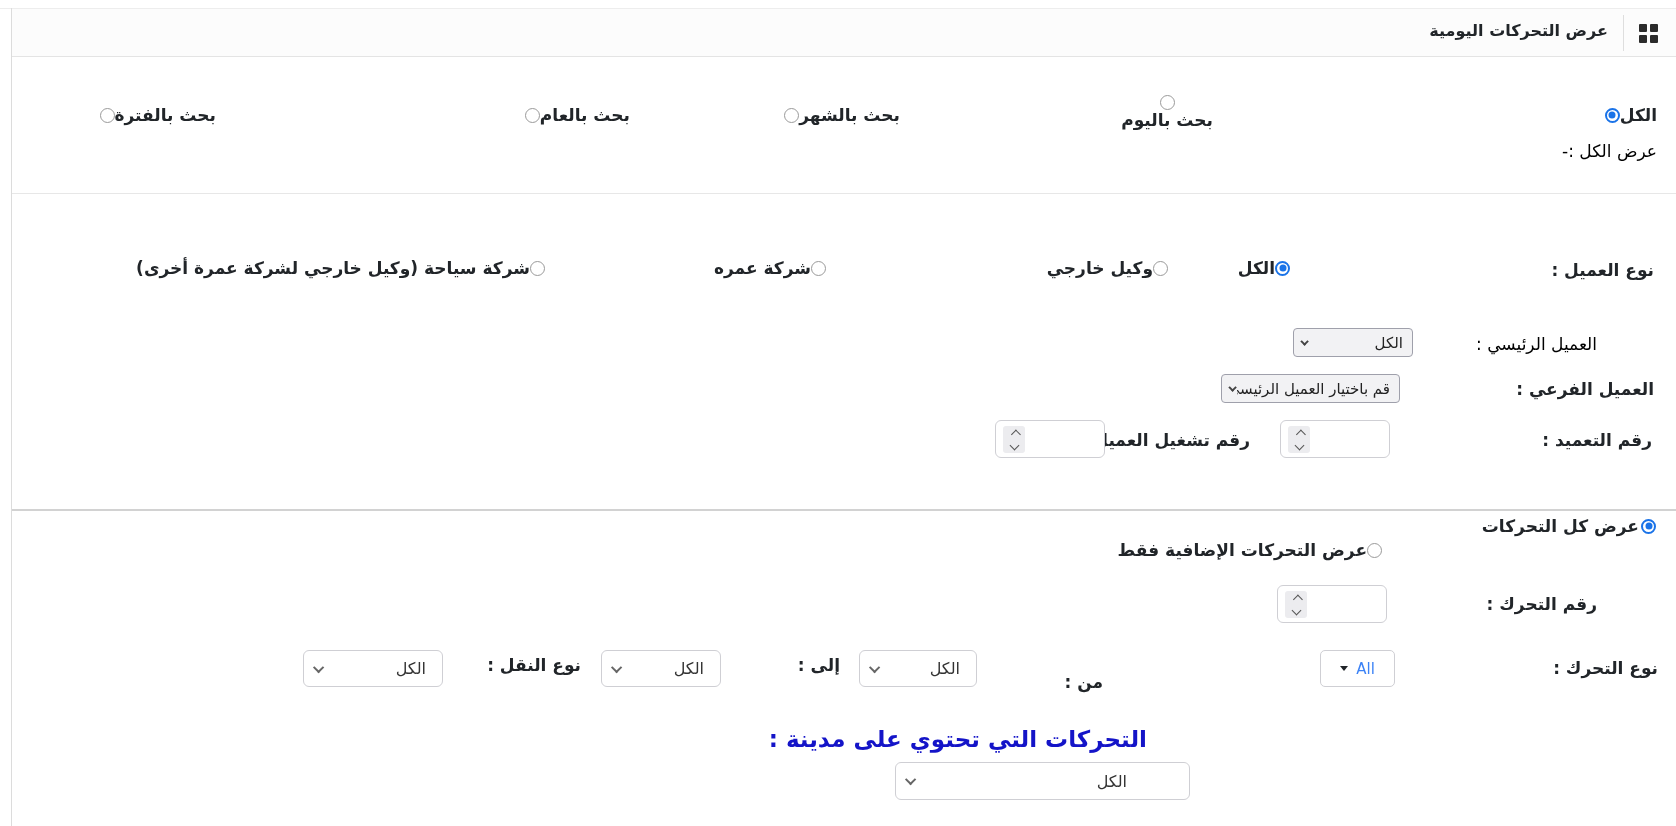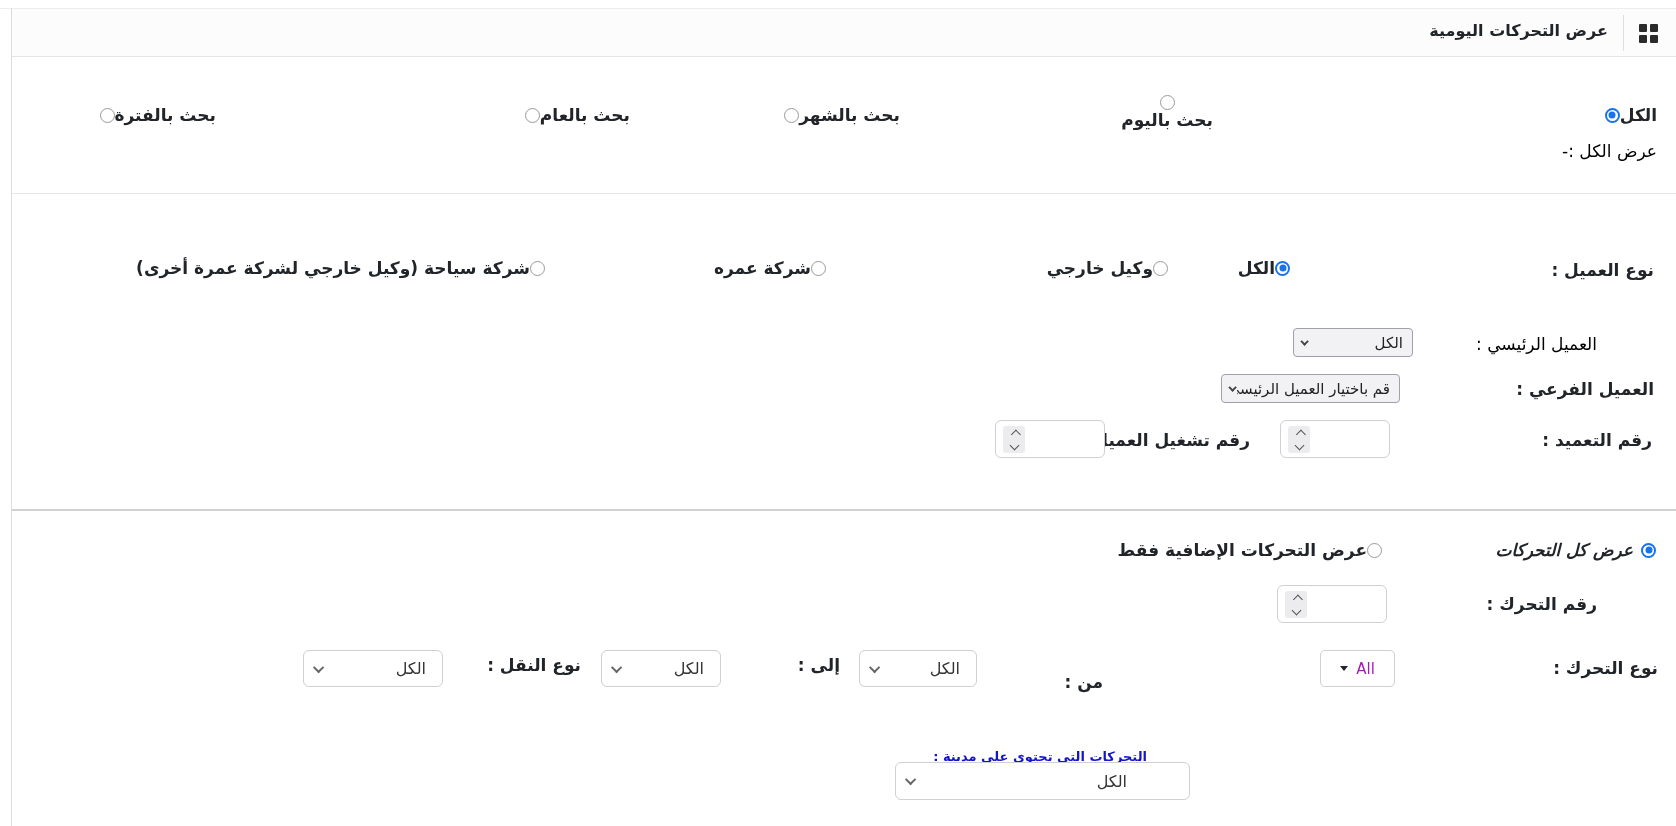--- a/index.html
+++ b/index.html
@@ -58,25 +58,25 @@
   .spinner { position:absolute; top:5px; left:7px; width:22px; height:27px; background:#ececef;
              border-radius:3px; display:flex; flex-direction:column; align-items:center;
              justify-content:center; gap:4px; }
   .spin-up, .spin-dn { width:7px; height:7px; border-left:1.6px solid #555; border-bottom:1.6px solid #555; }
   .spin-up { transform:rotate(135deg) translate(-1px,-1px); }
   .spin-dn { transform:rotate(-45deg); }
 
   
   .ddbtn { position:absolute; display:flex; align-items:center; justify-content:center; gap:8px;
            direction:rtl; background:#fff; border:1px solid #cfcfd4; border-radius:5px; }
-  .ddbtn .val { font-size:15px; color:#a21caf; }
+  .ddbtn .val { font-size:15px; color:#3b82f6; }
   .caret { width:0; height:0; border-left:4.5px solid transparent; border-right:4.5px solid transparent;
            border-top:5px solid #212529; flex:0 0 auto; }
 
-  .city-label { position:absolute; font-size:13px; font-weight:700; color:#1414c8; white-space:nowrap;margin-top:23px; }
+  .city-label { position:absolute; font-size:23px; font-weight:700; color:#1414c8; white-space:nowrap; }
 </style>
 </head>
 <body>
 
 <div id="page">
   <div class="topline"></div>
   <div class="panel-right-border"></div>
 
   <div class="header">
     <div class="grid-icon">
@@ -155,21 +155,21 @@
   <div class="numwrap" style="top:420px; right:571px;">
     <input style="">
     <span class="spinner">
         <span class="spin-up"></span>
         <span class="spin-dn"></span>
       </span>
   </div>
 
   <div class="hdiv strong" style="top:509px;"></div>
 
-  <div class="rgroup" style="top:540px; right:20px; flex-direction:row-reverse; gap:8px;font-style:italic;">
+  <div class="rgroup" style="top:516px; right:20px; flex-direction:row-reverse; gap:2px;">
     <span class="radio checked"></span>
     <span class="rlabel">عرض كل التحركات</span>
   </div>
   <div class="rgroup" style="top:540px; right:294px; flex-direction:row-reverse;">
     <span class="radio"></span>
     <span class="rlabel">عرض التحركات الإضافية فقط</span>
   </div>
 
   <div class="blabel" style="top:594px; right:79px;">رقم التحرك :</div>
   <div class="numwrap" style="top:585px; right:289px;">

